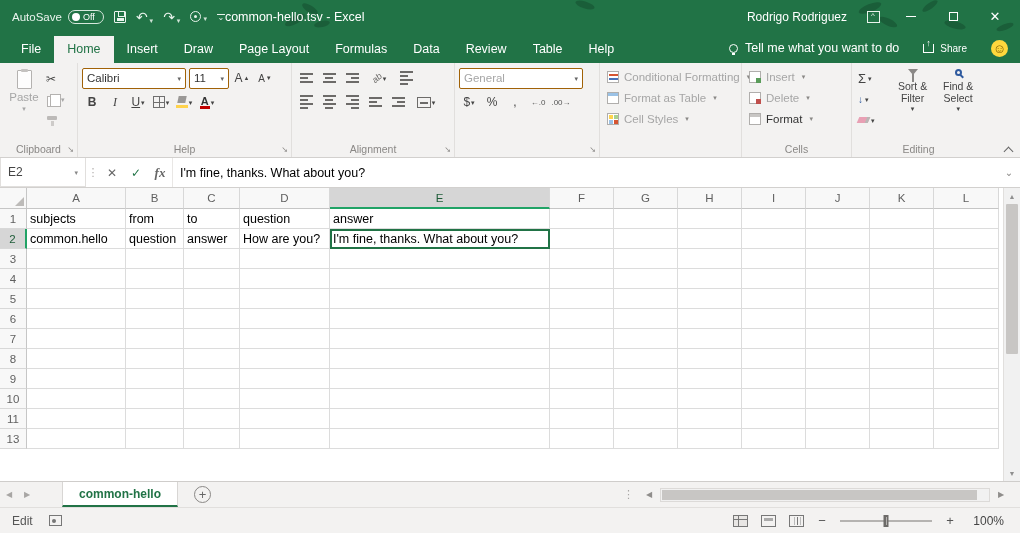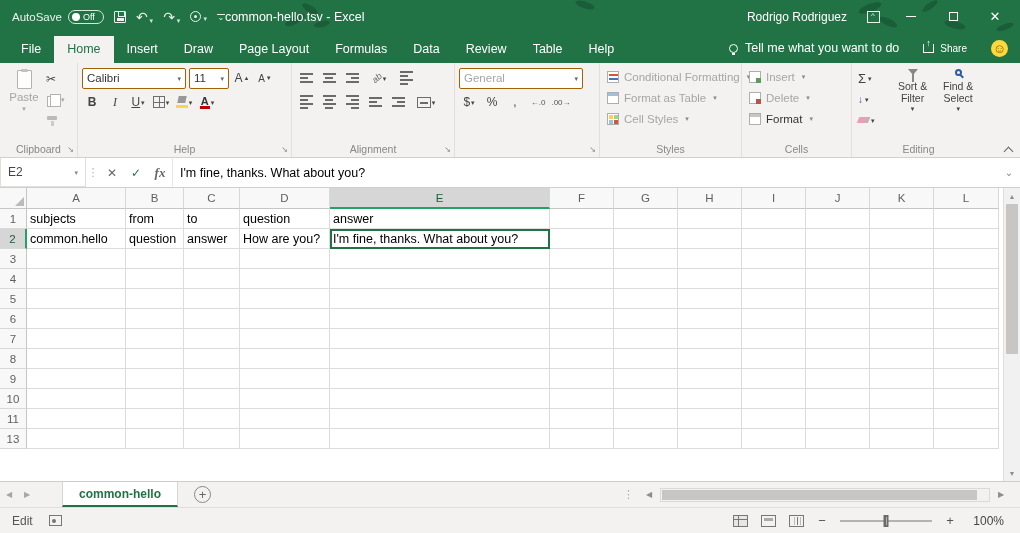--- a/index.html
+++ b/index.html
@@ -423,23 +423,20 @@
     <div class="srow disabled">
       <span class="ic-sq ic-fat"></span>
       <span>Format as Table</span>
         <span class="dd">▾</span>
     </div>
     <div class="srow disabled">
       <span class="ic-sq ic-cs"></span>
       <span>Cell Styles</span>
         <span class="dd">▾</span>
     </div>
-    <div class="rlabel">
-        <span>Styles</span>
-      </div>
   </div>
 
   <div class="rgroup" style="width:110px">
     <div class="srow disabled">
       <span class="ic-sq ic-ins"></span>
       <span>Insert</span>
         <span class="dd">▾</span>
     </div>
     <div class="srow disabled">
       <span class="ic-sq ic-del"></span>

